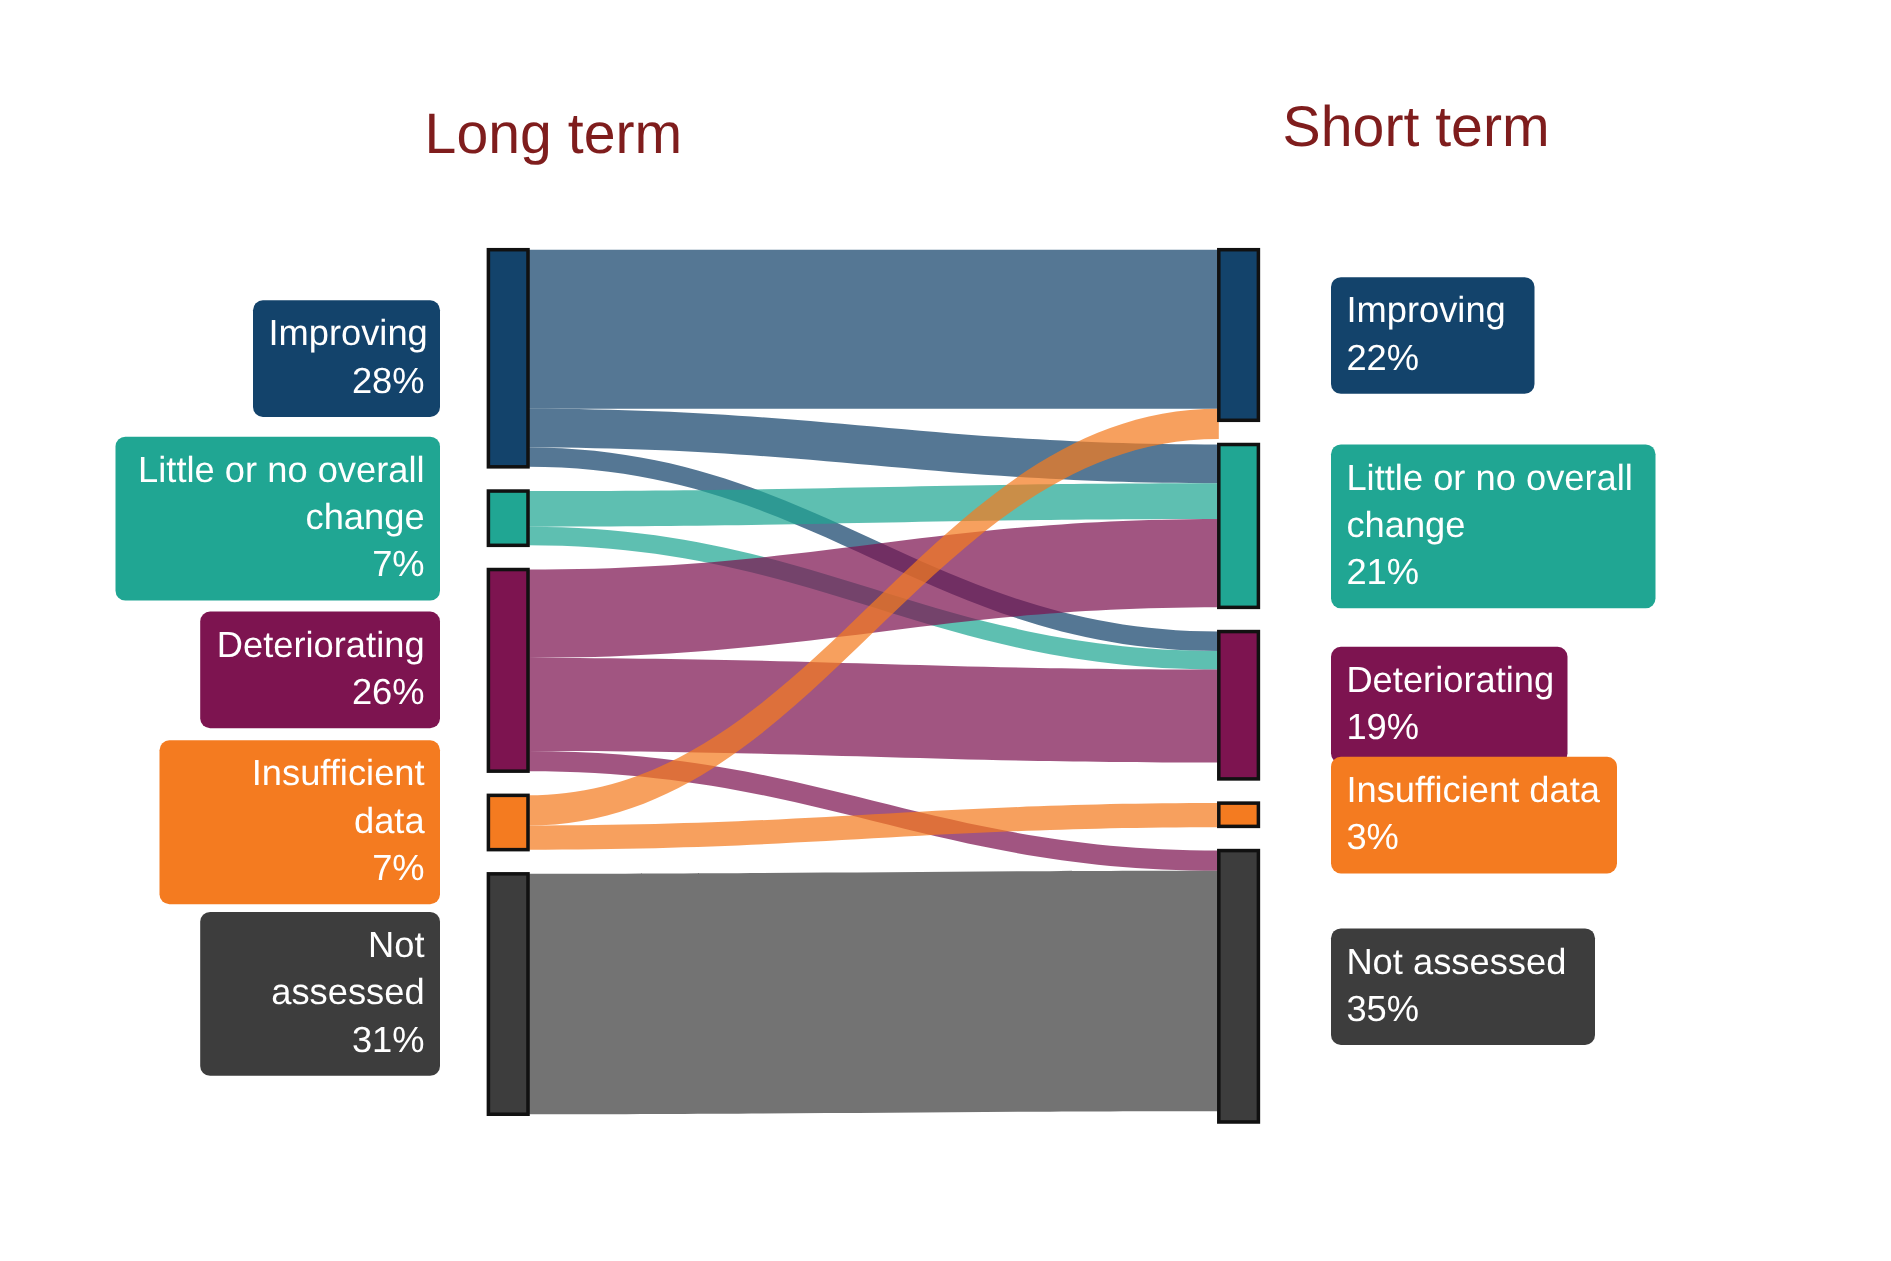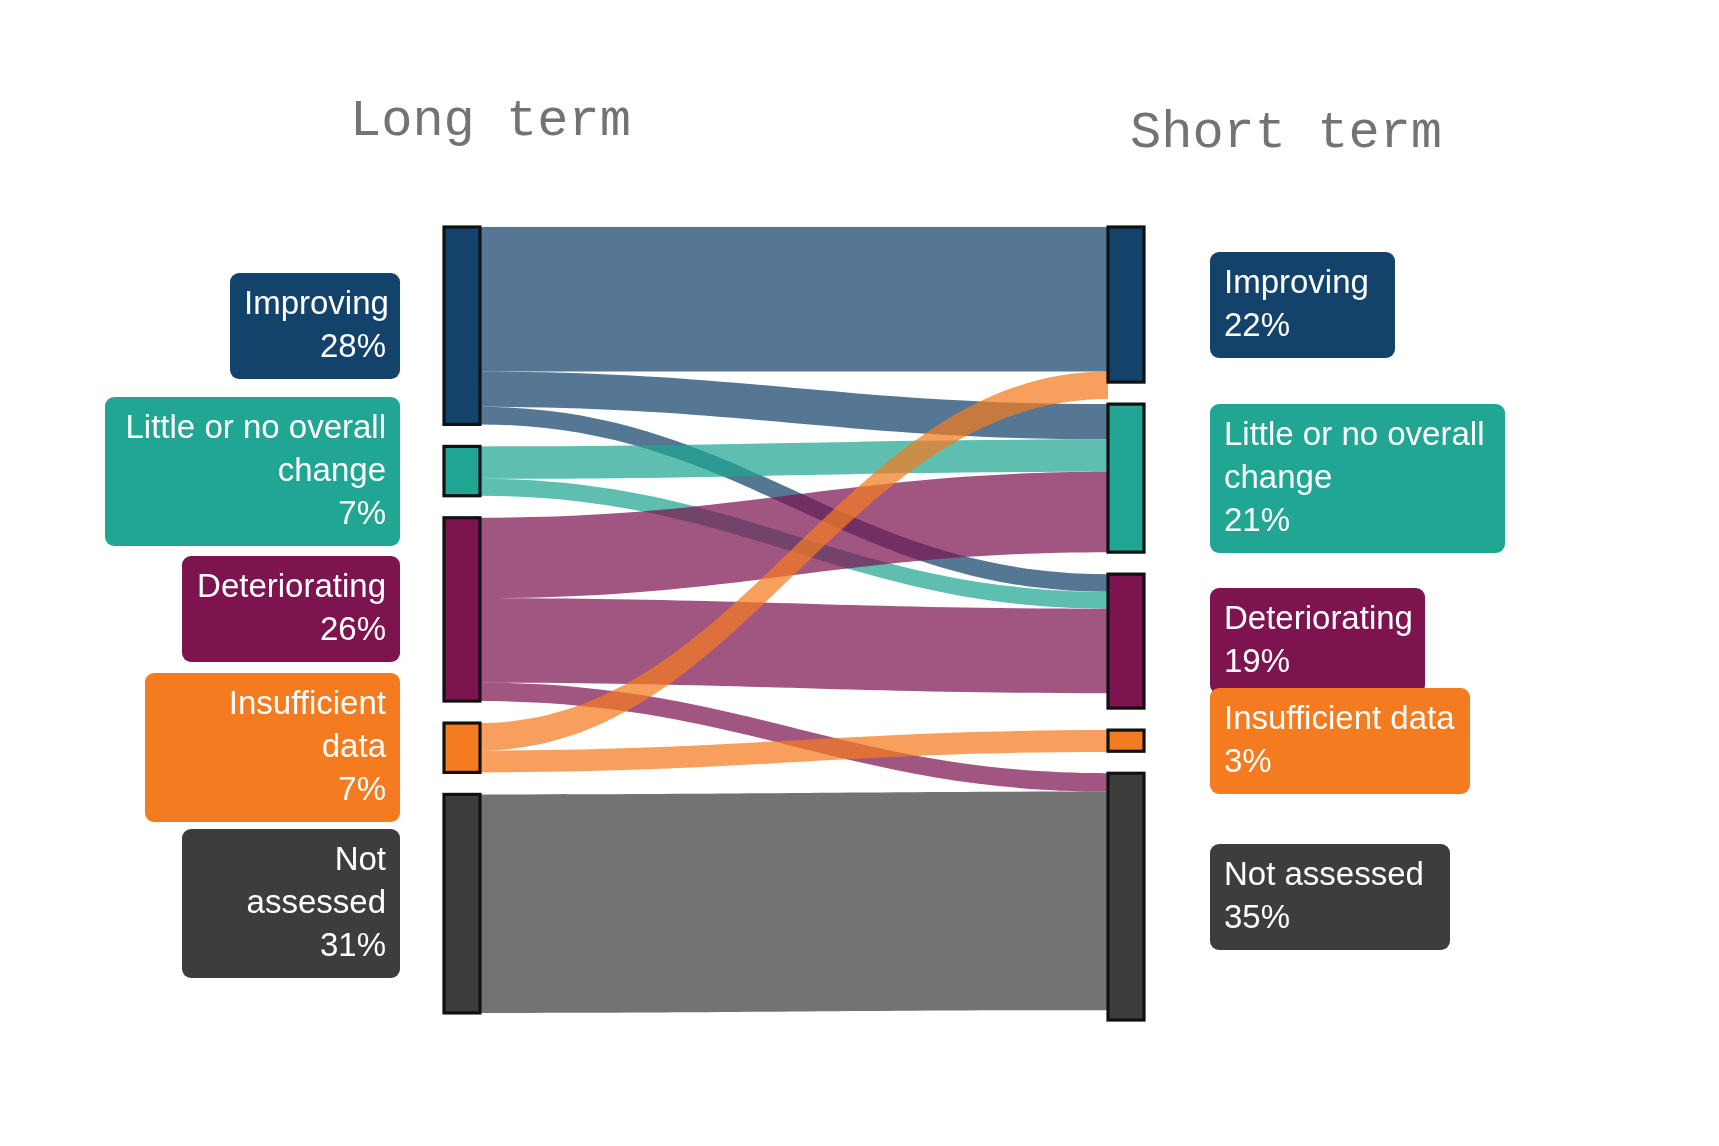--- a/index.html
+++ b/index.html
@@ -15,27 +15,28 @@
   }
   #stage {
     position: relative;
     width: 1719px;
     height: 1146px;
     background: #ffffff;
   }
   .col-title {
     position: absolute;
     font-size: 52px;
-    color: #737373;
-    font-family: Liberation Mono, monospace;
+    color: #7f1d1d;
+    font-family: Liberation Sans, sans-serif;
     white-space: nowrap;
     letter-spacing: 0px;
+    margin-left: 36px;
   }
   #title-long  { left: 350px; top: 92px; }
-  #title-short { left: 1130px; top: 104px; }
+  #title-short { left: 1130px; top: 86px; }
 
   svg#sankey {
     position: absolute;
     left: 0; top: 0;
     width: 1719px;
     height: 1146px;
   }
   .node-rect { stroke: #111111; stroke-width: 3.2; }
   .flow-path { stroke: none; }
 

